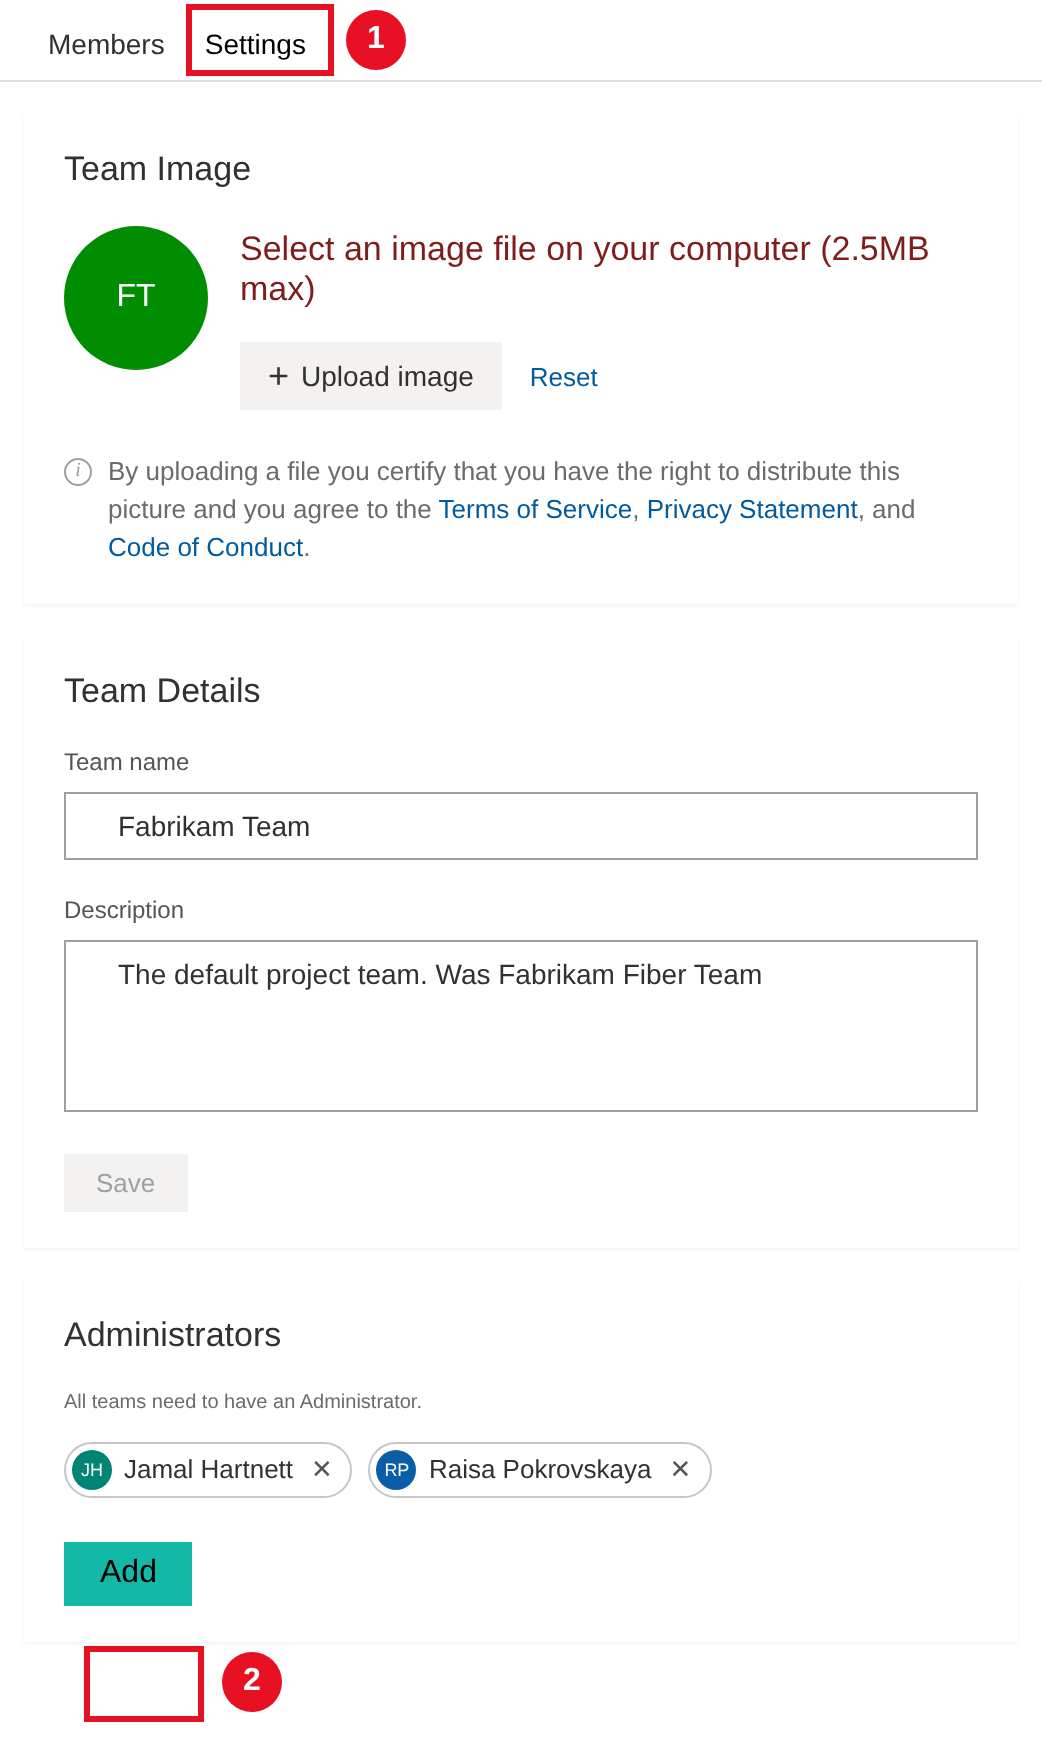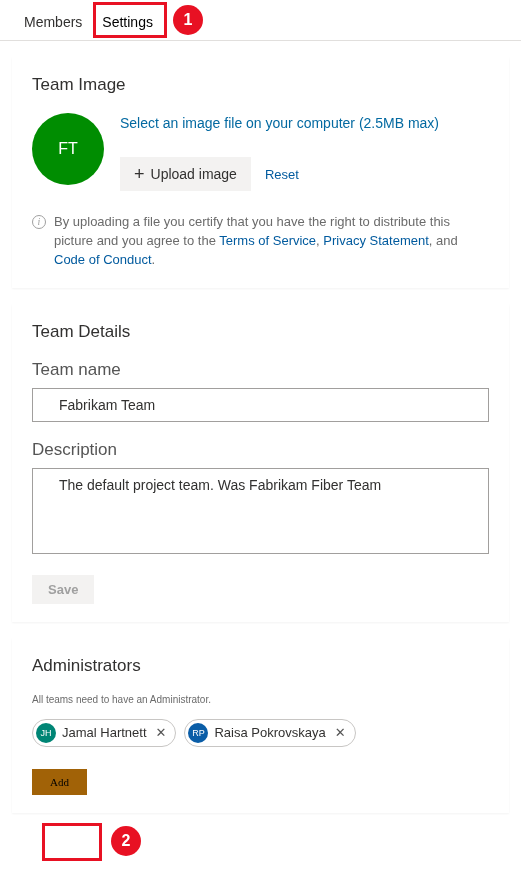--- a/index.html
+++ b/index.html
@@ -48,21 +48,21 @@
     background: #008d01;
     display: flex;
     align-items: center;
     justify-content: center;
     color: #fff;
     font-size: 16px;
     font-weight: 400;
     flex-shrink: 0;
   }
   .image-right { flex: 1; padding-top: 2px; }
-  .hint { color: #0369a1; font-size: 14px; margin-bottom: 26px; }
+  .hint { color: #7f1d1d; font-size: 17px; margin-bottom: 16px; }
   .btn-row { display: flex; align-items: center; gap: 14px; }
   .btn {
     display: inline-flex;
     align-items: center;
     gap: 6px;
     background: #f3f2f1;
     border: none;
     padding: 8px 14px;
     font-size: 14px;
     font-family: inherit;
@@ -88,21 +88,21 @@
     display: flex;
     align-items: center;
     justify-content: center;
     font-size: 10px;
     line-height:1;
     font-style: italic;
     font-family: Georgia, serif;
     color: #a0a0a0;
     margin-top: 2px;
   }
-  .field-label { font-size: 17px; color: #555; margin-bottom: 8px; }
+  .field-label { font-size: 12px; color: #555; margin-bottom: 8px; }
   .text-input {
     width: 100%;
     padding: 8px 26px;
     border: 1px solid #a19f9d;
     font-family: inherit;
     font-size: 14px;
     color: #323130;
   }
   textarea.text-input { height: 86px; resize: none; }
   .field-group { margin-bottom: 18px; }
@@ -137,28 +137,27 @@
     font-weight: 300;
   }
   .save-btn {
     background: #f3f2f1;
     color: #a0a0a0;
     border: none;
     padding: 7px 16px;
     font-family: inherit;
     font-size: 13px;
     cursor: default;
-    font-weight: bold;
   }
   .add-btn {
-    background: #a16207;
+    background: #14b8a6;
     border: none;
     padding: 7px 18px;
-    font-family: Liberation Serif, serif;
-    font-size: 11px;
+    font-family: Liberation Sans, sans-serif;
+    font-size: 16px;
     cursor: pointer;
   }
   
   .callout-box {
     position: absolute;
     border: 3px solid #e81123;
     pointer-events: none;
   }
   .callout-num {
     position: absolute;

